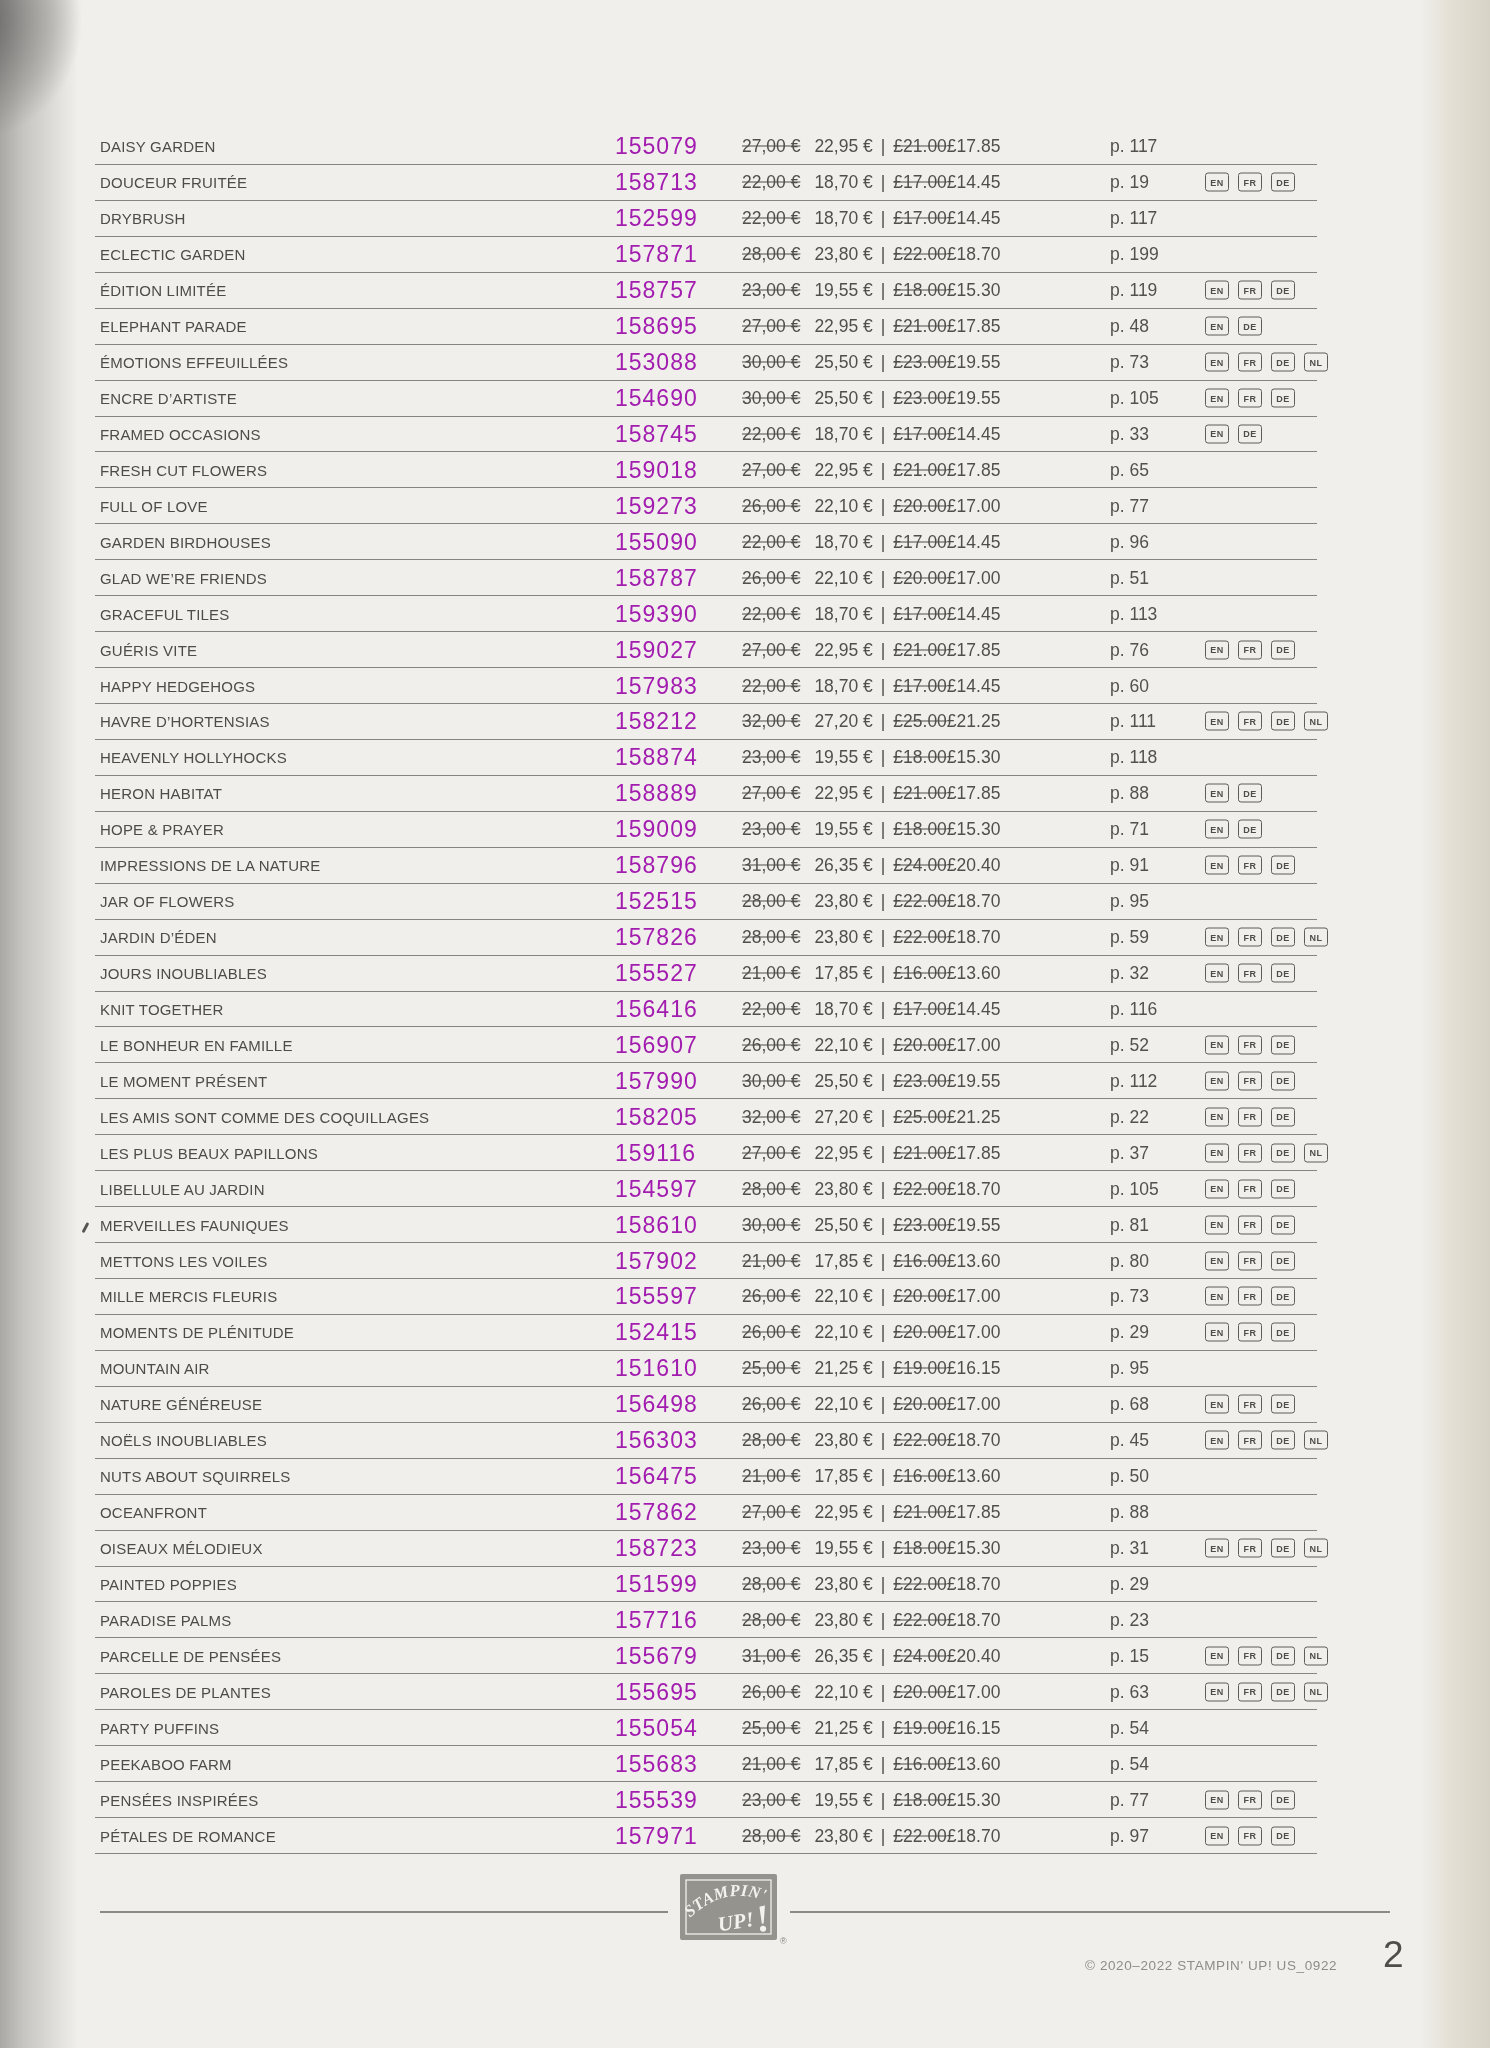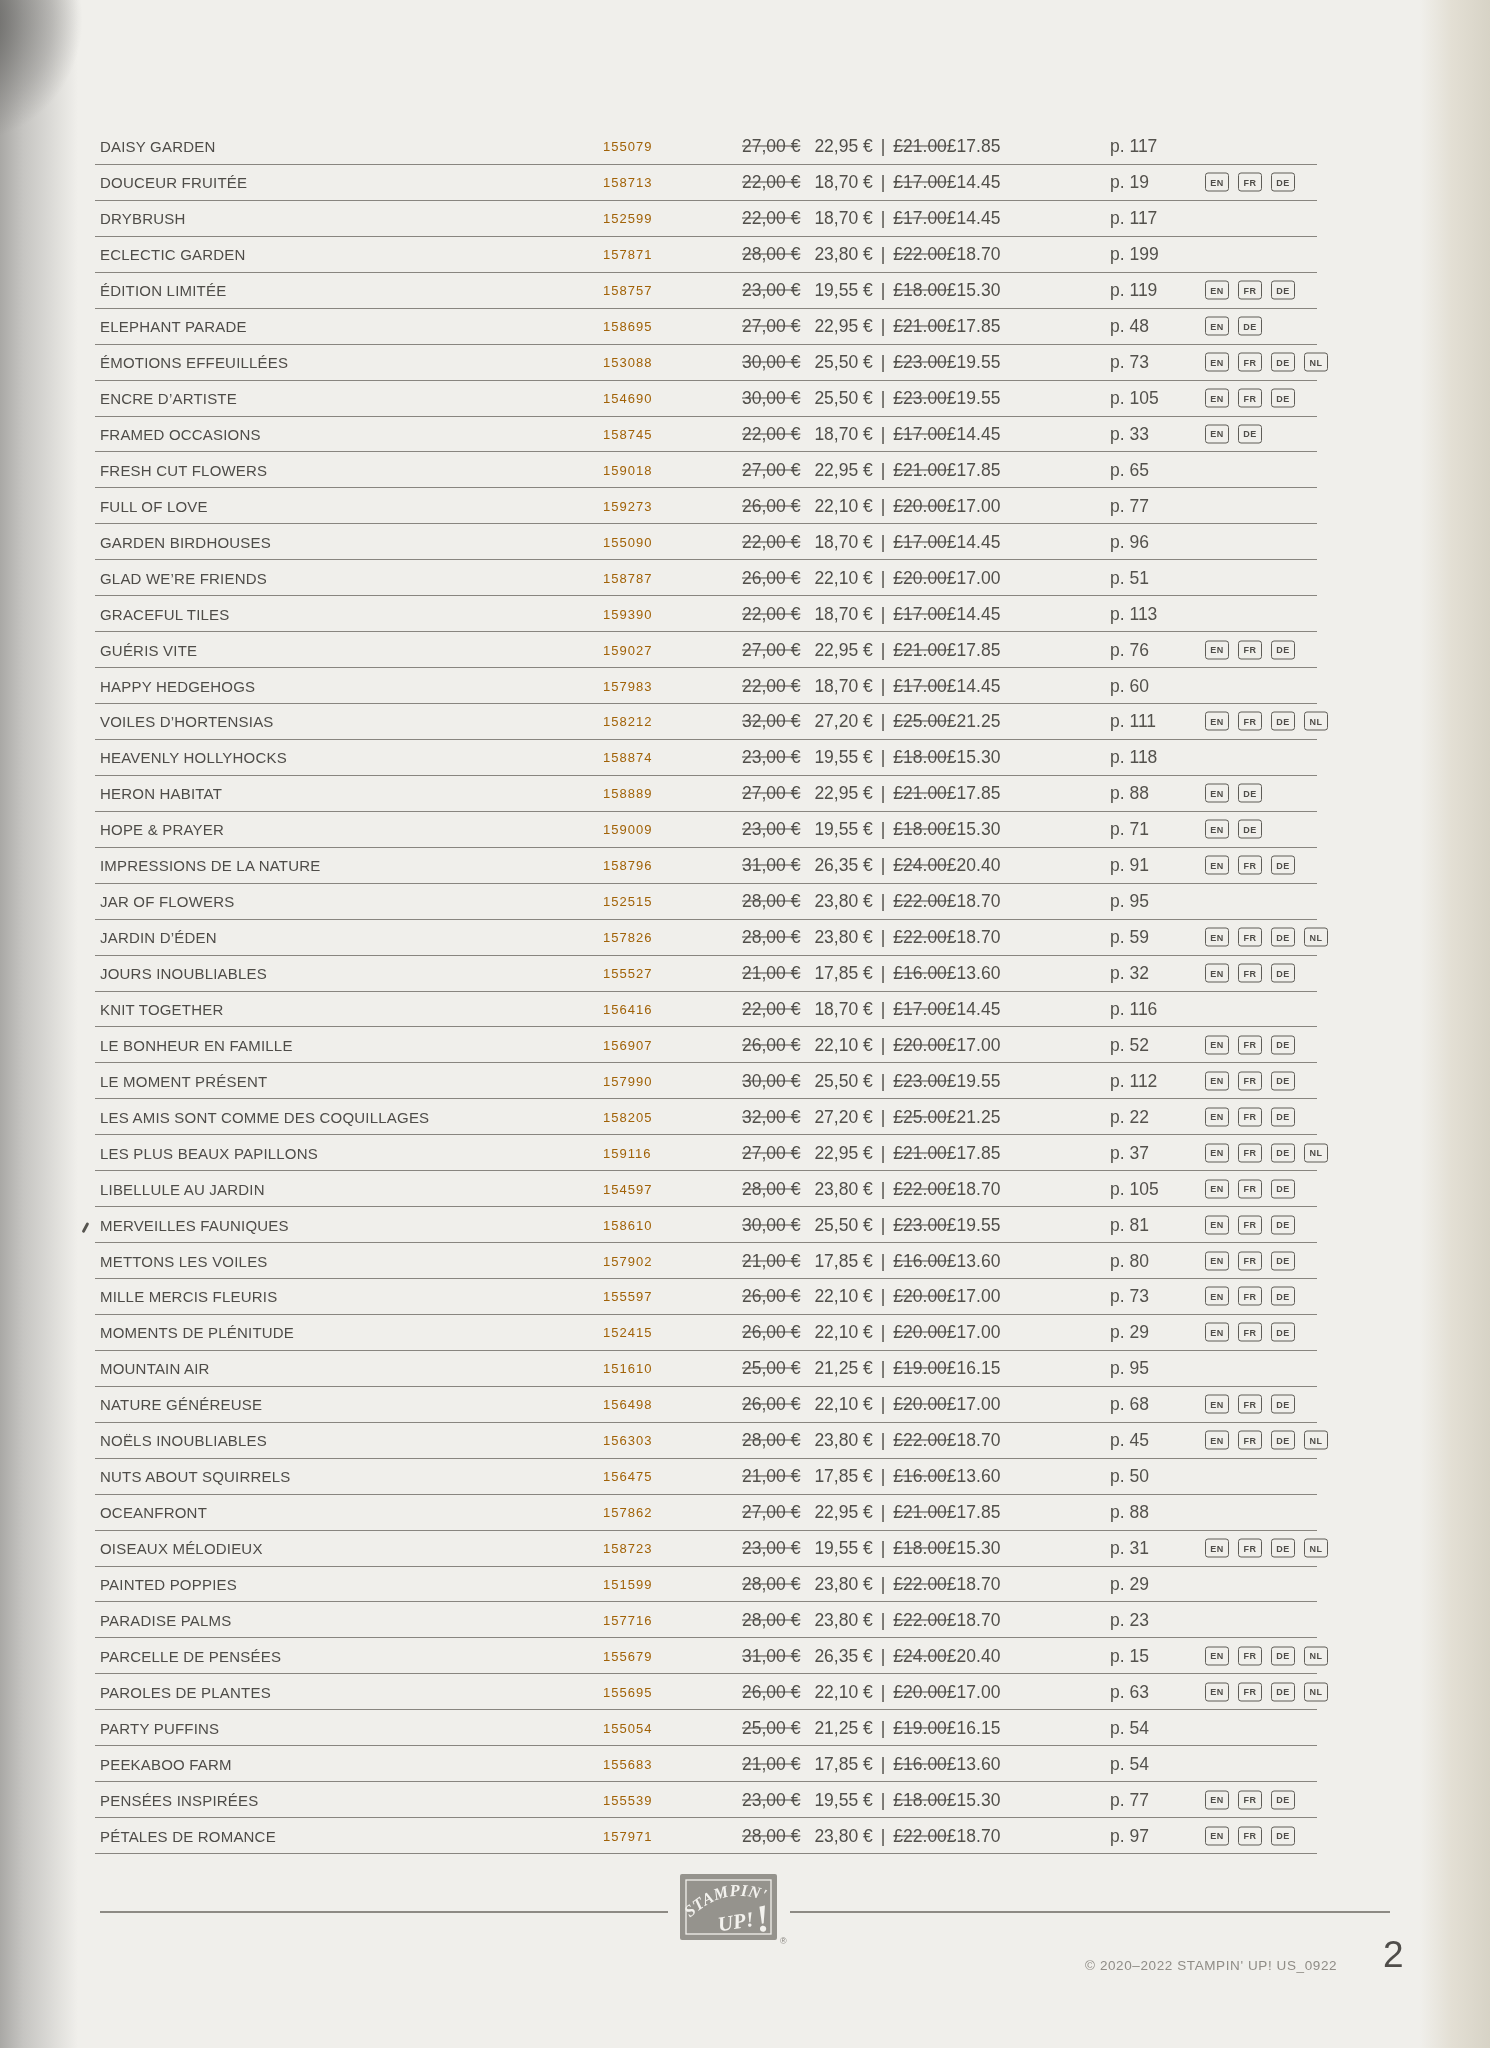--- a/index.html
+++ b/index.html
@@ -17,21 +17,21 @@
   .scan-right{position:absolute;right:0;top:0;width:70px;height:100%;
     background:linear-gradient(270deg,#d7d3c6 0%,#e3dfd4 55%,rgba(240,239,235,0) 100%);}
   .stray-mark{position:absolute;left:84px;top:1222px;width:2.5px;height:11px;
     background:#56544f;transform:rotate(28deg);border-radius:2px;}
 
   
   .table{position:absolute;left:95px;top:129px;width:1222px;}
   .row{position:relative;height:34.95px;border-bottom:1.5px solid #88857f;}
   .row>span{position:absolute;top:50%;transform:translateY(-50%);white-space:nowrap;}
   .c-name{left:5px;font-size:15px;letter-spacing:.2px;color:#4e4c48;}
-  .c-item{left:508px;font-size:13px;letter-spacing:1px;color:#a16207;}
+  .c-item{left:520px;font-size:23px;letter-spacing:1px;color:#a21caf;}
   .c-price{left:647px;font-size:17.5px;color:#514f4a;}
   .c-price .old{text-decoration:line-through;margin-right:14px;}
   .c-price .sep{margin:0 8px;color:#514f4a;font-weight:400;}
   .c-price .old2{text-decoration:line-through;}
   .c-page{left:1015px;font-size:17.5px;color:#53514c;}
   .c-langs{left:1110px;display:flex;gap:9px;}
   .badge{display:inline-flex;align-items:center;justify-content:center;
     width:22px;height:17px;border:1.5px solid #5f5d57;border-radius:3px;
     font-size:9px;font-weight:bold;letter-spacing:.4px;color:#4f4d49;}
 
@@ -203,21 +203,21 @@
 
   <div class="row">
     <span class="c-name">HAPPY HEDGEHOGS</span>
     <span class="c-item">157983</span>
     <span class="c-price"><span class="old">22,00 €</span><span class="new">18,70 €</span><span class="sep">|</span><span class="old2">£17.00</span><span class="new2">£14.45</span></span>
     <span class="c-page">p. 60</span>
     <span class="c-langs"></span>
   </div>
 
   <div class="row">
-    <span class="c-name">VOILES D’HORTENSIAS</span>
+    <span class="c-name">HAVRE D’HORTENSIAS</span>
     <span class="c-item">158212</span>
     <span class="c-price"><span class="old">32,00 €</span><span class="new">27,20 €</span><span class="sep">|</span><span class="old2">£25.00</span><span class="new2">£21.25</span></span>
     <span class="c-page">p. 111</span>
     <span class="c-langs">
         <span class="badge">EN</span>
         <span class="badge">FR</span>
         <span class="badge">DE</span>
         <span class="badge">NL</span>
       </span>
   </div>

